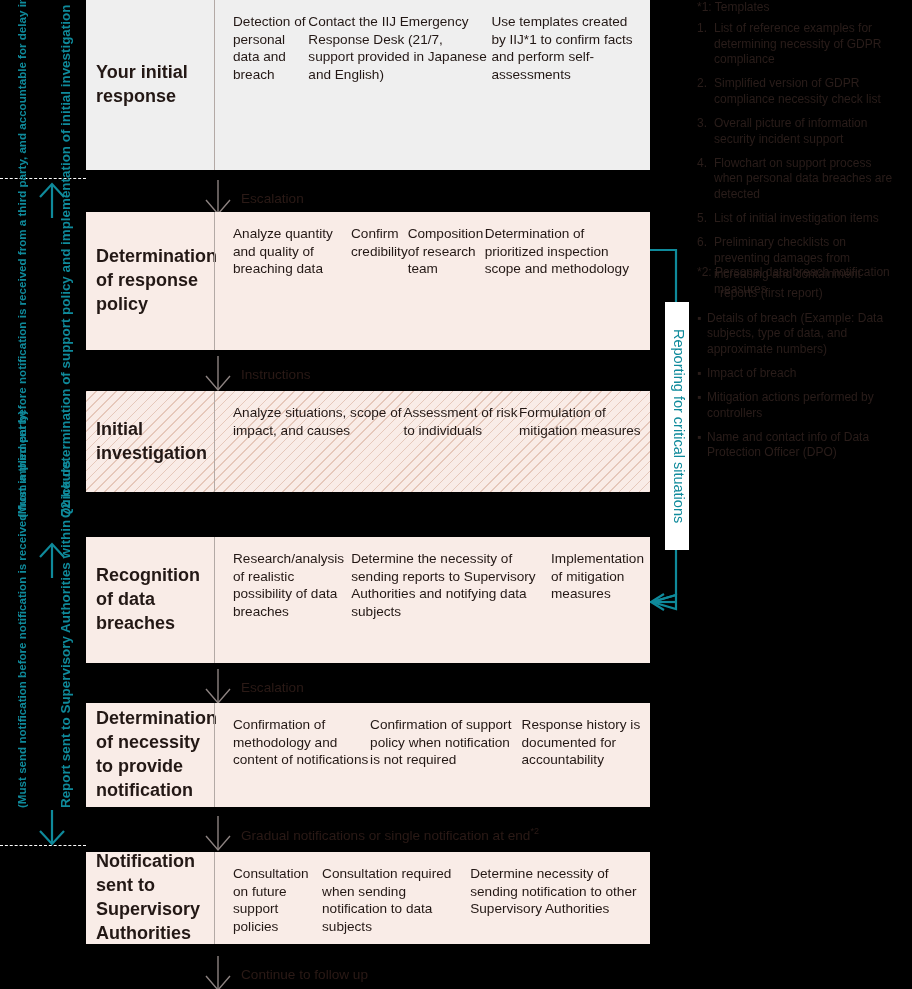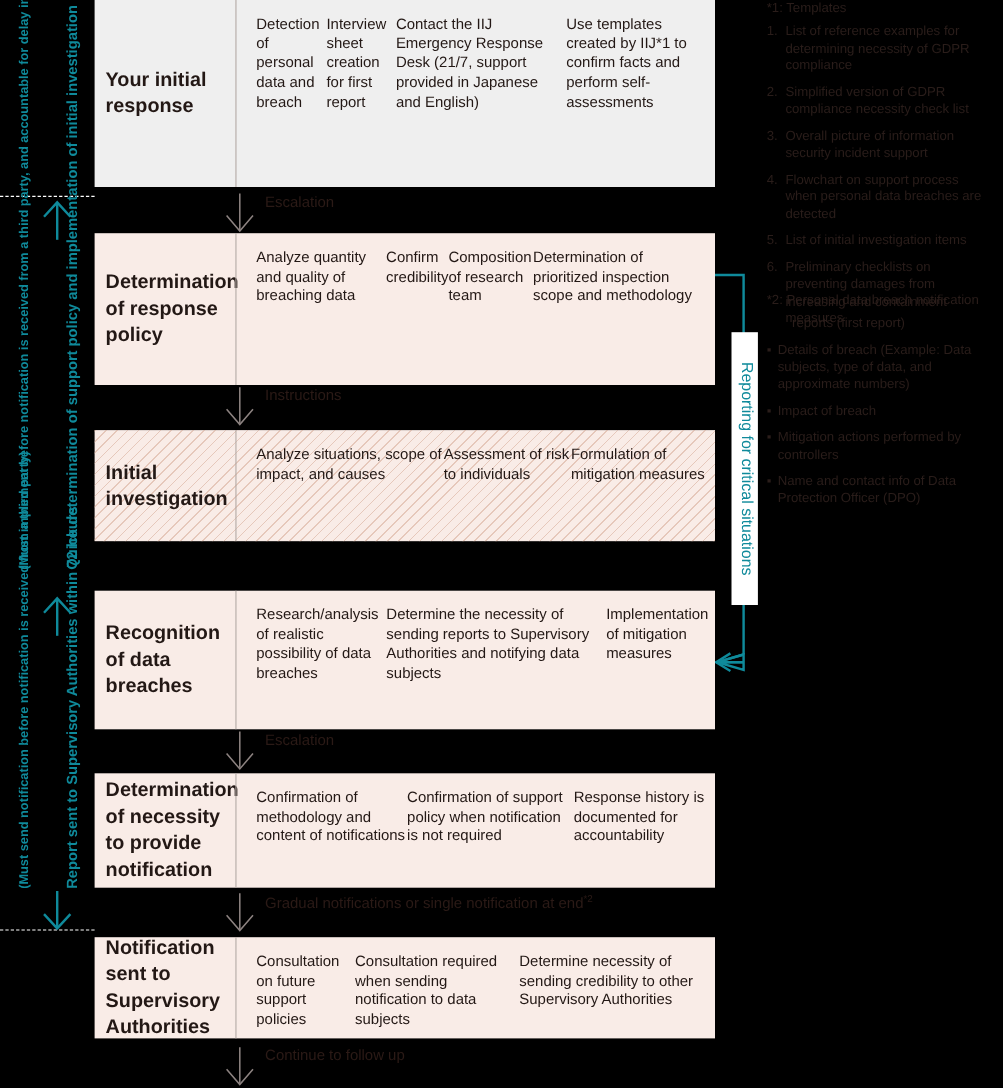--- a/index.html
+++ b/index.html
@@ -71,20 +71,21 @@
     color: #231815;
     margin: 7px 0;
   }
 
   
   .conn {
     position: absolute;
     left: 0;
     height: 44px;
     display: flex;
+    align-items: center;
   }
   .conn .arrow-svg { margin-left: 116px; flex: none; }
   .conn .conn-label {
     margin-left: 7px;
     font-size: 13.6px;
     color: #2b1a16;
     white-space: nowrap;
   }
   .conn .conn-label sup { font-size: 9px; vertical-align: super; }
 
@@ -197,21 +198,20 @@
 <div class="teal-vlabel" style="left:665px; top:302px; width:24px; height:248px;">
   <span>Reporting for critical situations</span>
 </div>
 
 <div class="flow-col">
 
   <div class="stage-box grey" style="top:0px; height:170px;">
     <div class="stage-title">Your initial response</div>
     <div class="stage-items">
       <div class="stage-item">Detection of personal data and breach</div>
-      <div class="stage-item">Interview sheet creation for first report</div>
       <div class="stage-item">Contact the IIJ Emergency Response Desk (21/7, support provided in Japanese and English)</div>
       <div class="stage-item">Use templates created by IIJ*1 to confirm facts and perform self-assessments</div>
     </div>
   </div>
 
   <div class="conn" style="top:176px;">
     <svg class="arrow-svg" width="32" height="36" viewBox="0 0 32 36">
       <line x1="16" y1="0" x2="16" y2="33" stroke="#8d8381" stroke-width="1.4"></line>
       <polyline points="4,20 16,34 28,20" fill="none" stroke="#8d8381" stroke-width="1.4"></polyline>
     </svg>
@@ -285,21 +285,21 @@
     <div class="conn-label">
       <span>Gradual notifications or single notification at end</span><sup>*2</sup>
     </div>
   </div>
 
   <div class="stage-box pink" style="top:852px; height:92px;">
     <div class="stage-title">Notification sent to Supervisory Authorities</div>
     <div class="stage-items">
       <div class="stage-item">Consultation on future support policies</div>
       <div class="stage-item">Consultation required when sending notification to data subjects</div>
-      <div class="stage-item">Determine necessity of sending credibility to other Supervisory Authorities</div>
+      <div class="stage-item">Determine necessity of sending notification to other Supervisory Authorities</div>
     </div>
   </div>
 
   <div class="conn" style="top:952px;">
     <svg class="arrow-svg" width="32" height="36" viewBox="0 0 32 36">
       <line x1="16" y1="0" x2="16" y2="33" stroke="#8d8381" stroke-width="1.4"></line>
       <polyline points="4,20 16,34 28,20" fill="none" stroke="#8d8381" stroke-width="1.4"></polyline>
     </svg>
     <div class="conn-label">
       <span>Continue to follow up</span>

